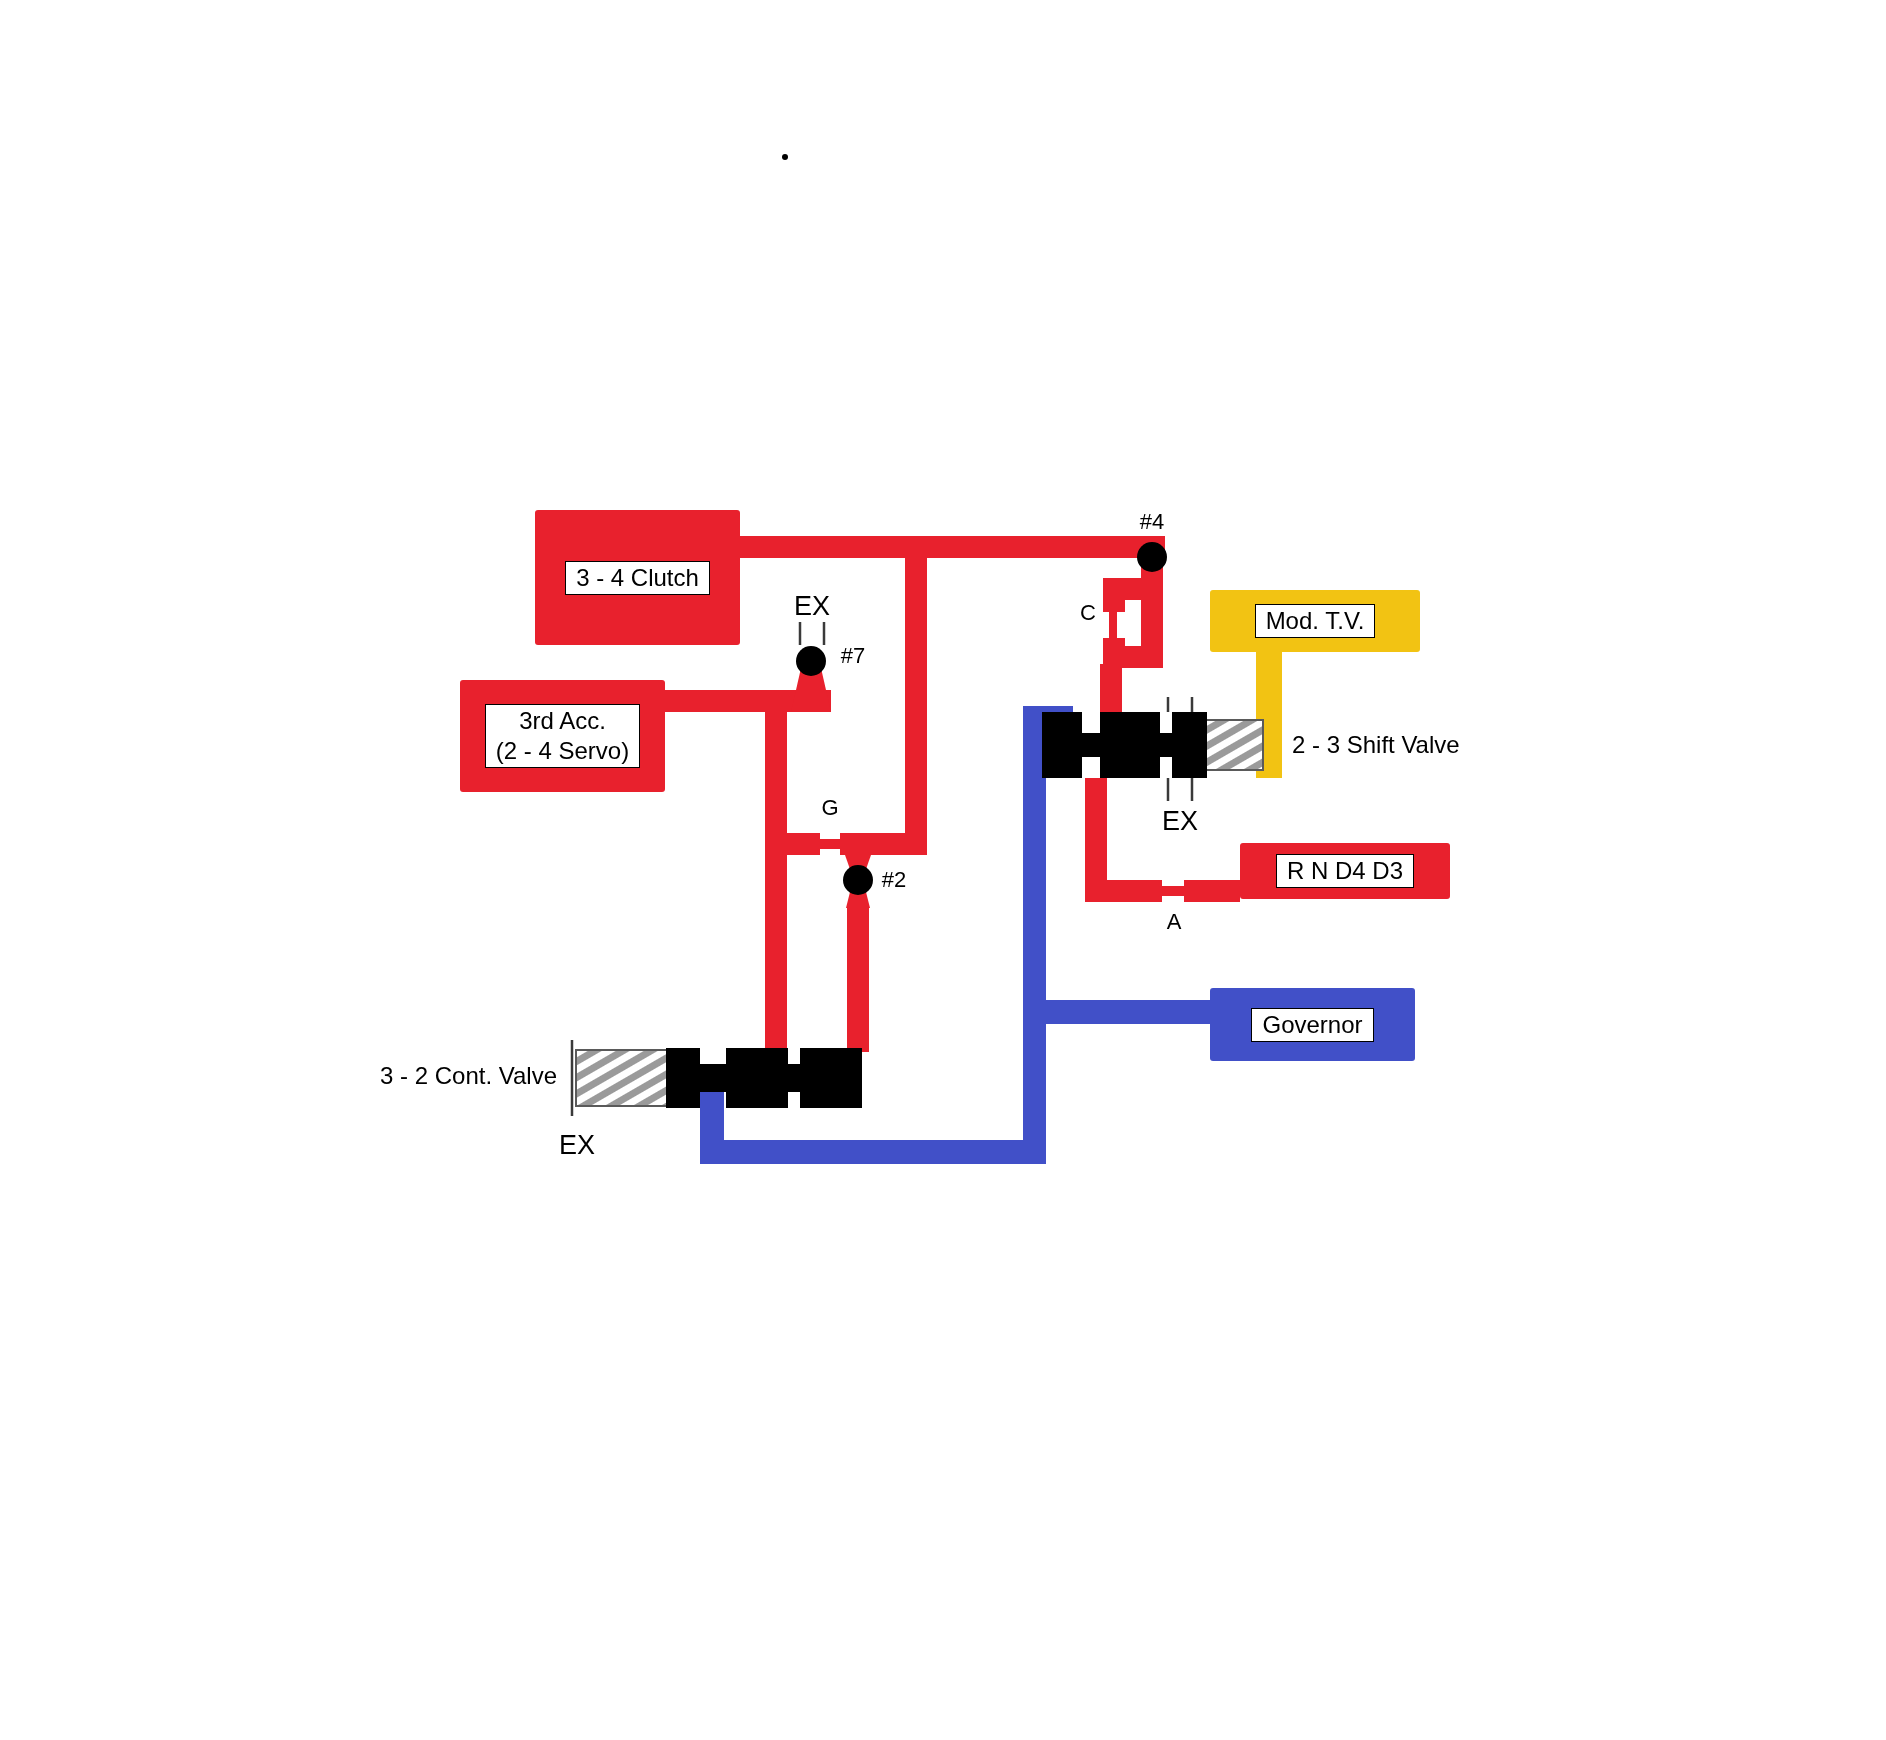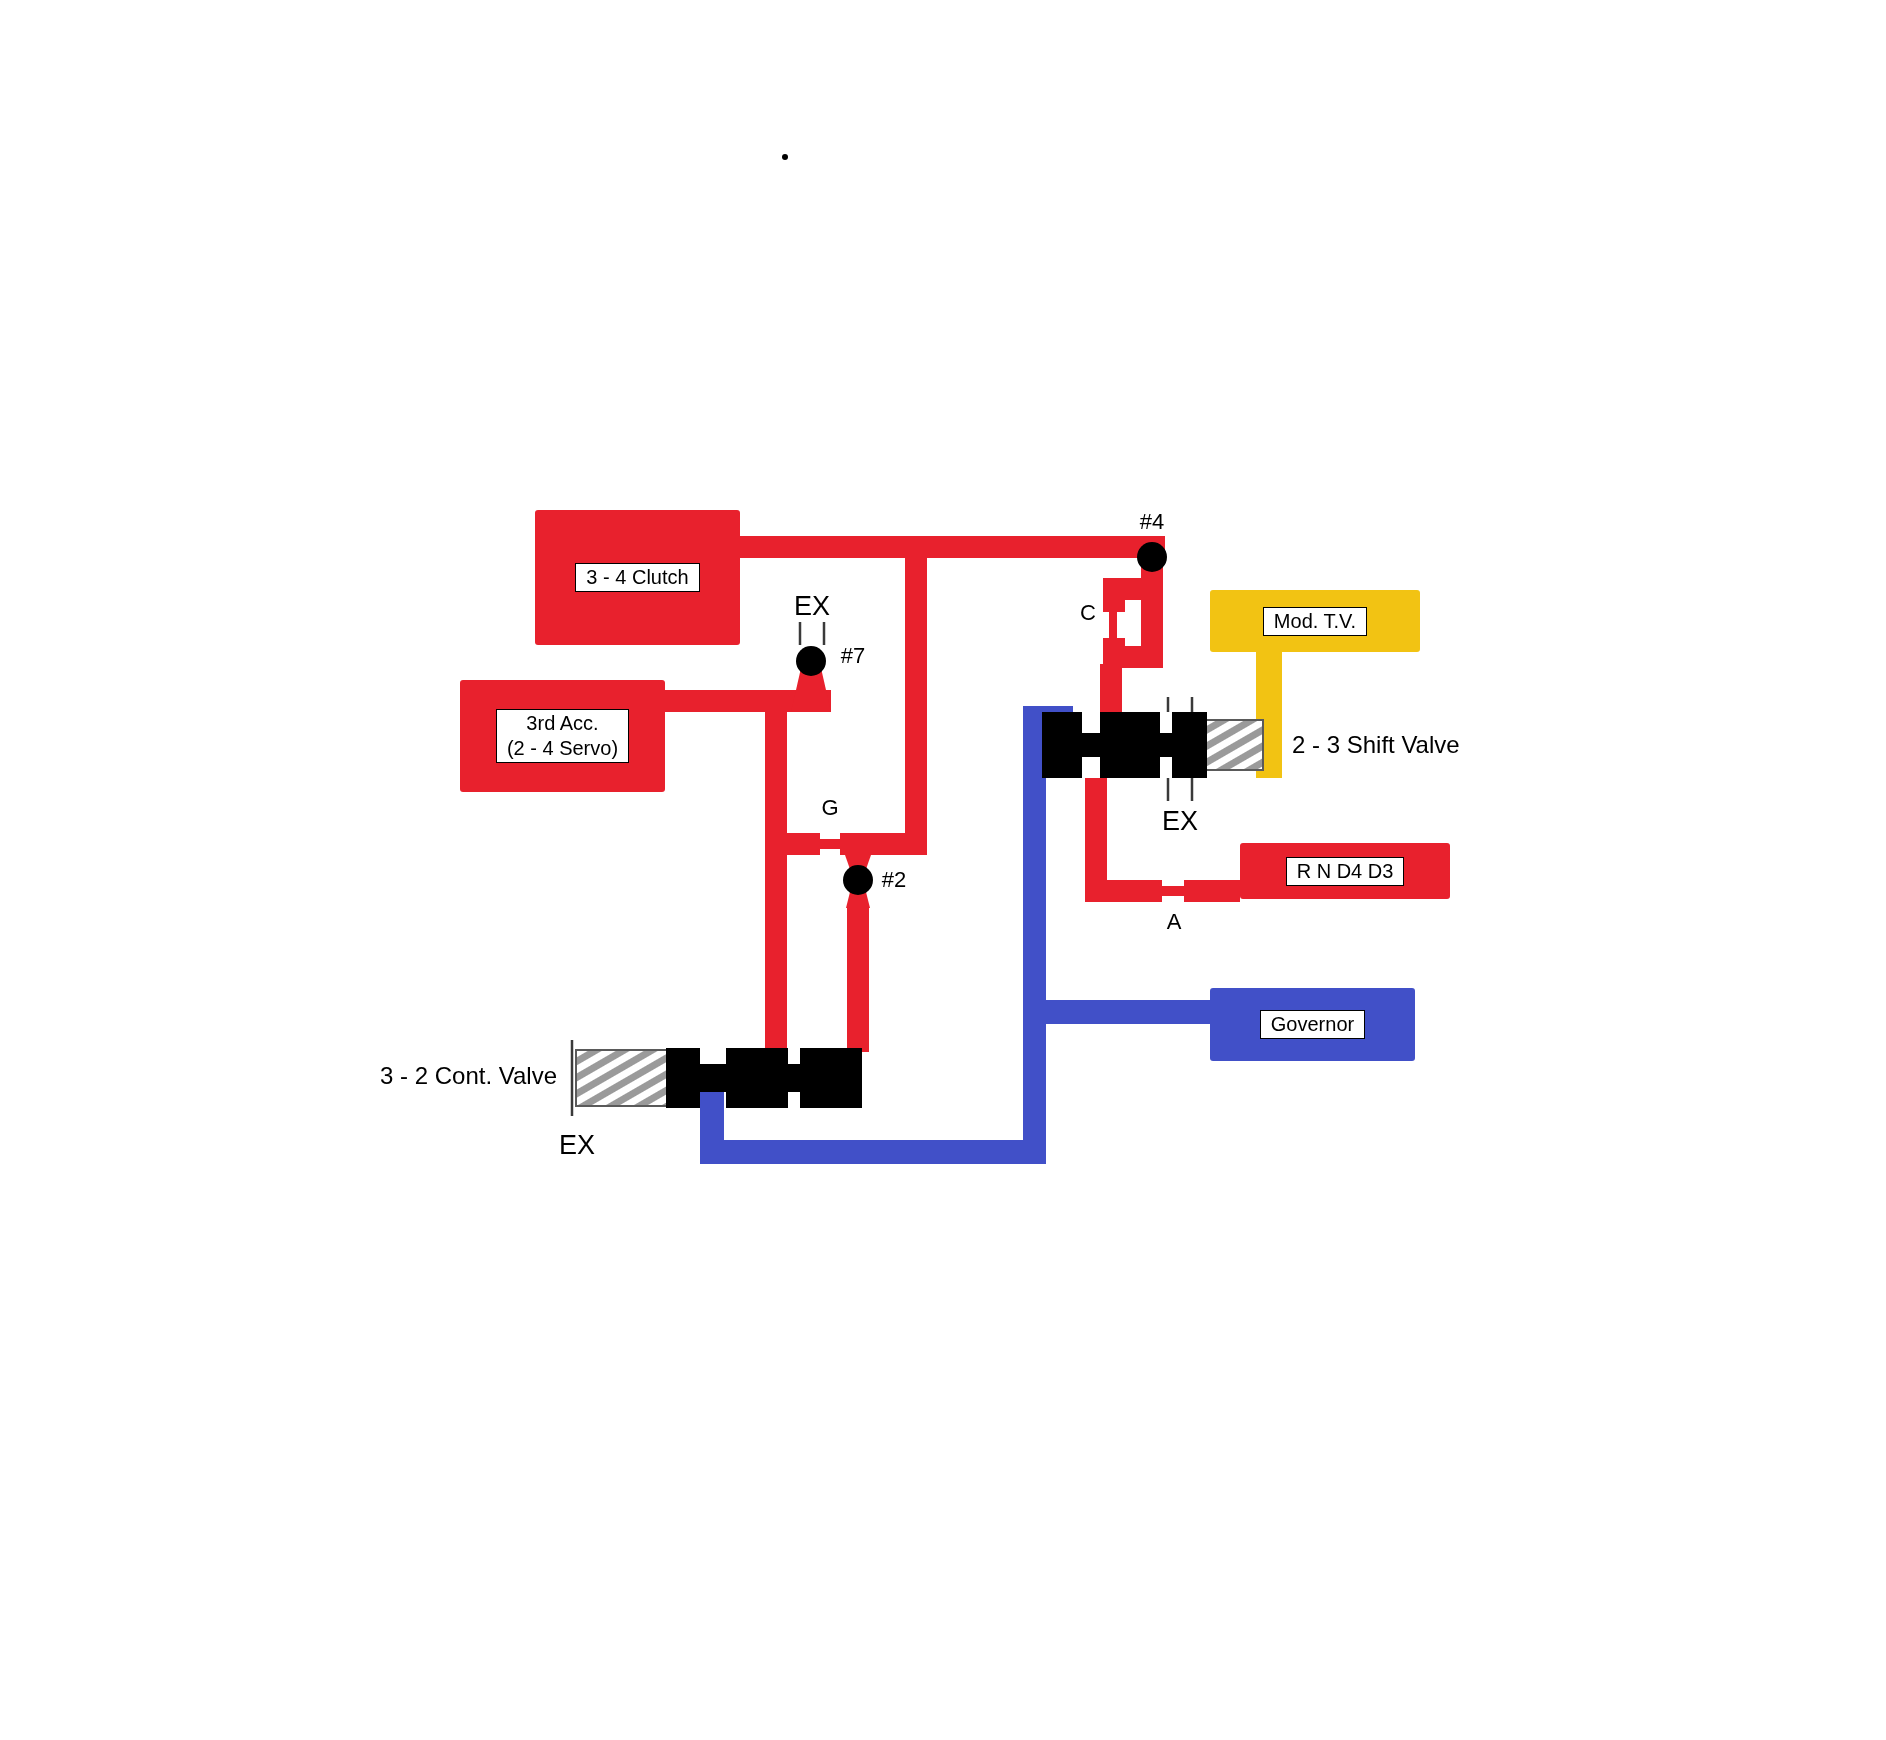--- a/index.html
+++ b/index.html
@@ -26,21 +26,21 @@
     align-items:center; justify-content:center;
     border-radius:3px;
   }
   .box-red    { background:var(--c-red); }
   .box-blue   { background:var(--c-blue); }
   .box-yellow { background:var(--c-yellow); }
   .chip {
     background:#fff;
     border:1px solid #000;
     padding:1px 10px;
-    font-size:20px;
+    font-size:24px;
     line-height:1.25;
     color:#000;
     white-space:nowrap;
     text-align:center;
   }
   .ann {
     position:absolute;
     color:#000;
     white-space:nowrap;
     transform:translate(-50%,-50%);

